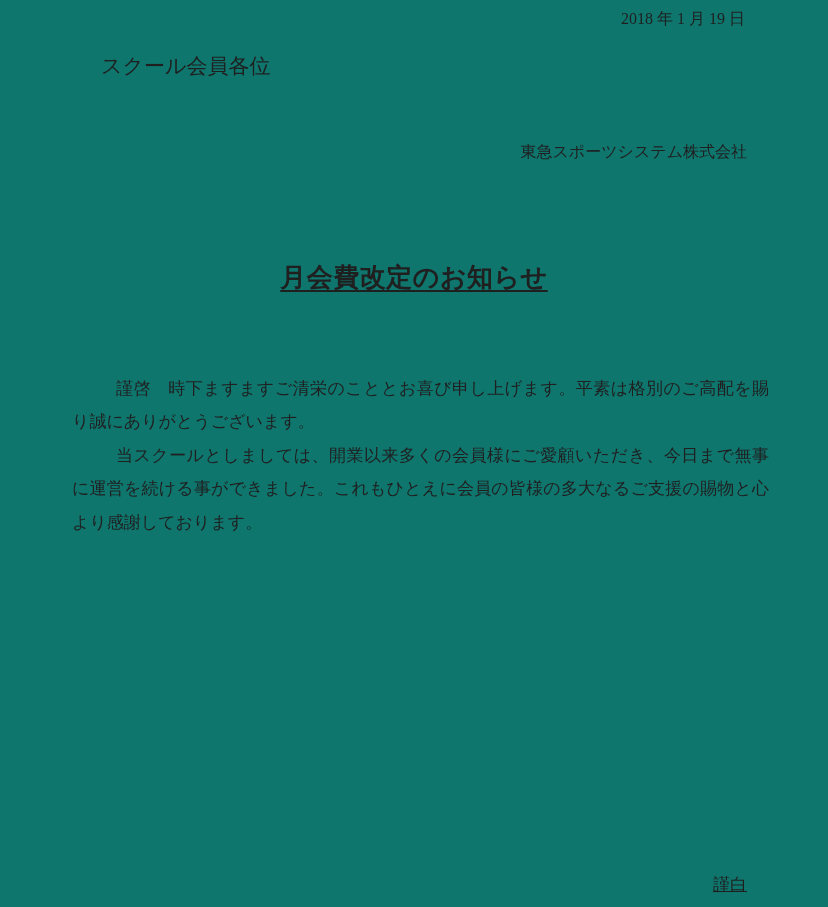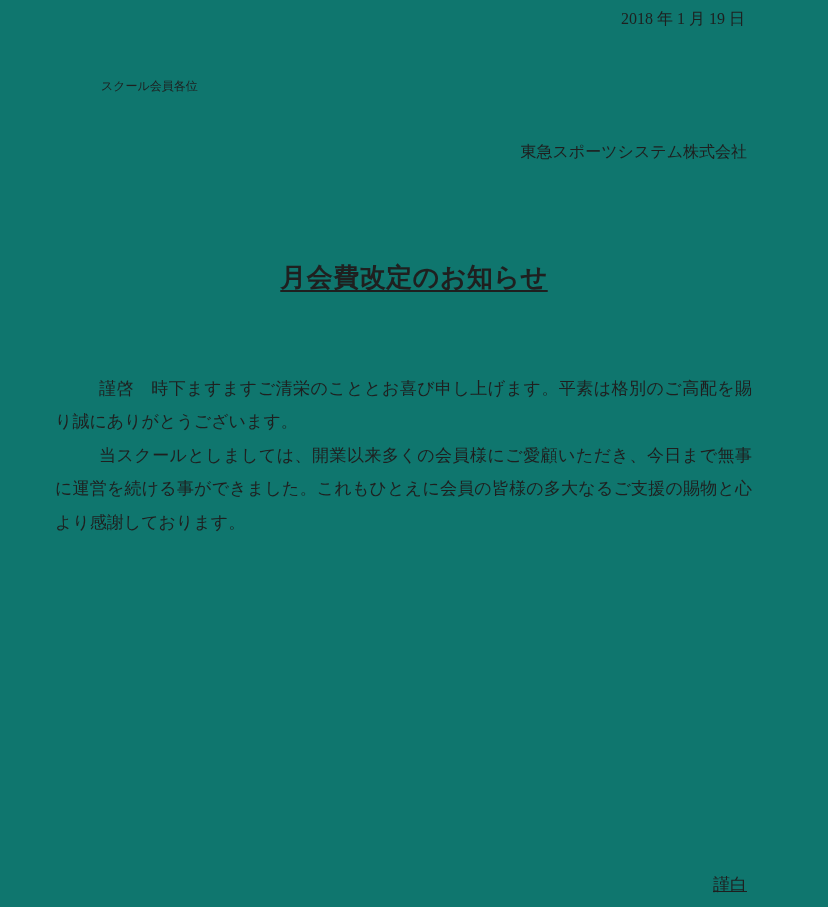--- a/index.html
+++ b/index.html
@@ -19,23 +19,23 @@
   .date-line {
     position: absolute;
     top: 9px;
     right: 83px;
     font-size: 16px;
     line-height: 20px;
     white-space: nowrap;
   }
   .recipient-line {
     position: absolute;
-    top: 76px;
+    top: 56px;
     left: 101px;
-    font-size: 12px;
+    font-size: 21px;
     line-height: 20px;
     white-space: nowrap;
   }
   .sender-line {
     position: absolute;
     top: 142px;
     right: 81px;
     font-size: 16px;
     line-height: 20px;
     white-space: nowrap;
@@ -52,21 +52,21 @@
     letter-spacing: 0.5px;
   }
   .doc-title .underlined {
     text-decoration: underline;
     text-underline-offset: 4px;
     text-decoration-thickness: 1.5px;
   }
   .body-block {
     position: absolute;
     top: 372px;
-    left: 55px;
+    left: 72px;
     width: 697px;
     font-size: 17px;
     line-height: 33.4px;
     text-align: justify;
     text-justify: inter-ideograph;
   }
   .body-block p {
     margin: 0;
     padding: 0;
     text-indent: 44px;

